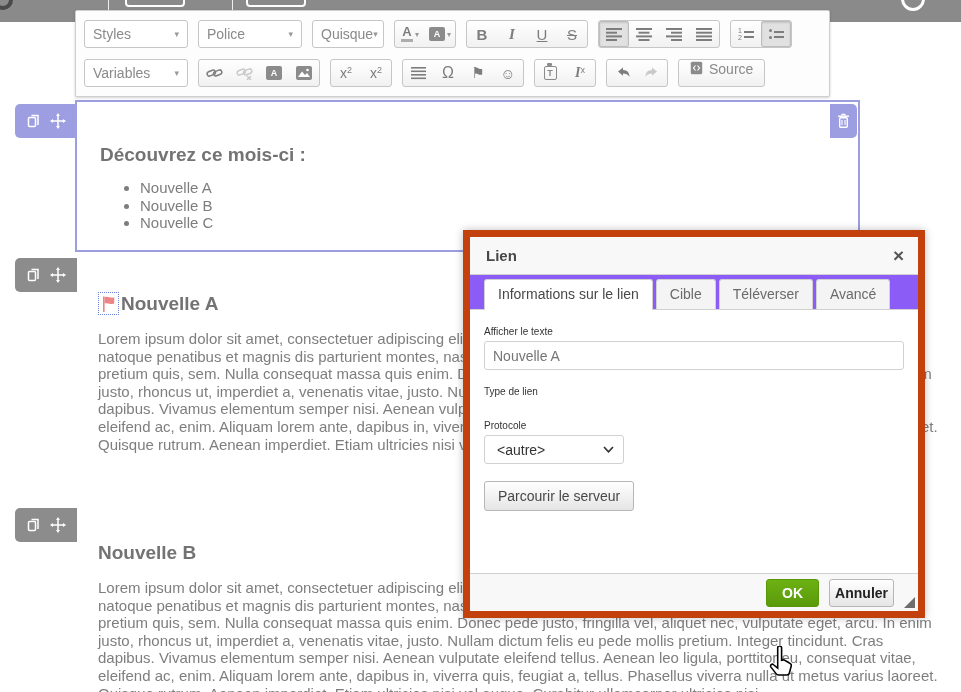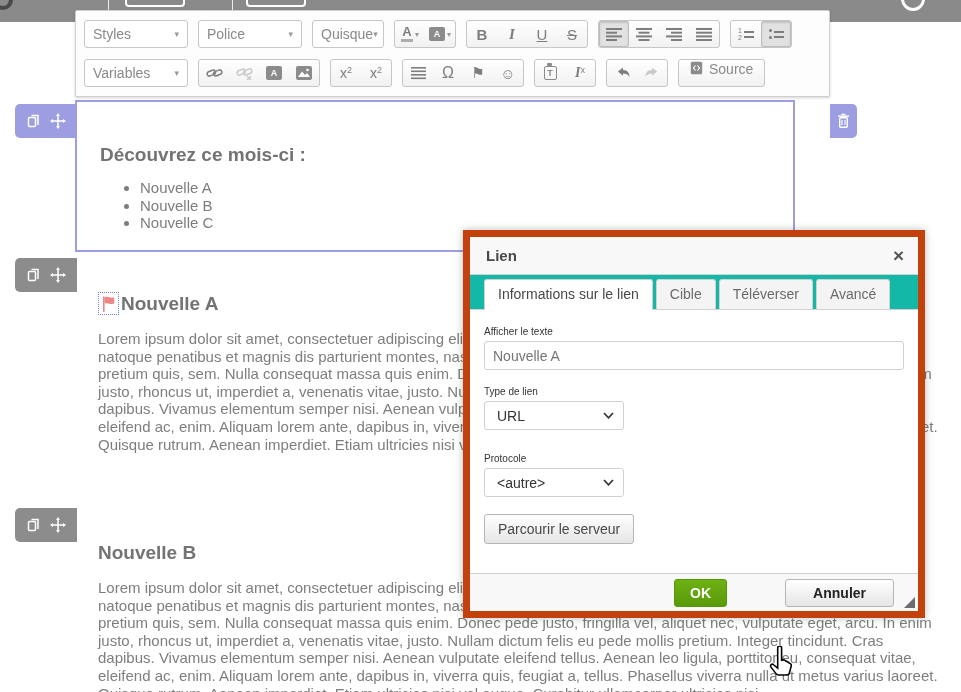--- a/index.html
+++ b/index.html
@@ -17,21 +17,21 @@
   .top-bar .ghost-circle { position:absolute; left:901px; top:-13px; width:24px; height:24px;
     border:3px solid #fff; border-radius:50%; }
 
   
   .blk-tab { position:absolute; left:15px; width:62px; height:34px; border-radius:5px 0 0 5px;
     display:flex; align-items:center; justify-content:center; gap:9px; z-index:2; }
   .blk-tab.purple { background:#9d9de2; }
   .blk-tab.gray   { background:#8c8c8c; }
   .blk-tab svg { display:block; }
 
-  .block1-box { position:absolute; left:75px; top:100px; width:720px; height:152px;
+  .block1-box { position:absolute; left:75px; top:100px; width:785px; height:152px;
     border:2px solid #9d9de2; background:#fff; z-index:1; padding:42px 0 0 23px; }
   .trash-tab { position:absolute; left:830px; top:104px; width:27px; height:34px;
     background:#9d9de2; border-radius:0 5px 5px 0; display:flex; align-items:center;
     justify-content:center; z-index:2; }
 
   h2.ed { font-size:19px; font-weight:bold; color:#737373; }
   .block1-box ul { margin:13px 0 0 0; padding-left:40px; color:#7d7d7d; font-size:15px;
     line-height:17.5px; }
   .block1-box li { color:#7d7d7d; }
 
@@ -82,21 +82,21 @@
   .list-ic .bar { width:10px; height:2px; background:#7d7d7d; }
   .src-btn { padding:0 10px; display:flex; align-items:flex-start; gap:6px; color:#8a8a8a; font-size:14px; }
 
   
   .dialog { position:absolute; left:463px; top:230px; width:462px; height:388px;
     background:#fff; border:7px solid #c2410c; box-shadow:0 0 8px rgba(0,0,0,.25); z-index:50; }
   .dlg-title { height:38px; background:#f8f8f8; border-bottom:1px solid #d1d1d1;
     display:flex; align-items:center; padding:0 14px 0 16px; font-size:15px; font-weight:bold;
     color:#484848; justify-content:space-between; }
   .dlg-close { font-size:19px; font-weight:bold; color:#555; line-height:1; cursor:default; }
-  .dlg-tabs { height:35px; background:#14b8a6; border-bottom:1px solid #d1d1d1;
+  .dlg-tabs { height:35px; background:#8b5cf6; border-bottom:1px solid #d1d1d1;
     display:flex; align-items:flex-end; padding-left:14px; gap:3px; }
   .dlg-tab { padding:6px 13px 7px; font-size:14px; color:#6a6a6a; background:#f4f4f4;
     border:1px solid #d1d1d1; border-bottom:none; border-radius:3px 3px 0 0; margin-bottom:0; }
   .dlg-tab.active { background:#fff; color:#484848; margin-bottom:-1px; padding-bottom:8px; }
   .dlg-body { padding:16px 14px 0 14px; }
   .fld-label { font-size:10px; color:#333; margin-bottom:4px; }
   .fld-label.bold { font-weight:bold; }
   .txt-input { width:100%; height:29px; border:1px solid #d1d1d1; border-radius:3px;
     padding:0 8px; font-size:14px; color:#757575; font-family:"Liberation Sans",sans-serif;
     background:#fff; outline:none; }
@@ -108,22 +108,22 @@
   .f-row { margin-top:23px; display:flex; gap:18px; }
   .f-col1 { width:140px; } .f-col2 { flex:1; }
   .browse-btn { margin-top:17px; display:inline-block; padding:6px 13px; font-size:14px;
     color:#484848; background:linear-gradient(#ffffff,#e5e5e5); border:1px solid #b6b6b6;
     border-radius:3px; }
   .dlg-footer { position:absolute; left:0; right:0; bottom:0; height:38px; background:#f8f8f8;
     border-top:1px solid #d1d1d1; display:flex; align-items:center; justify-content:flex-end;
     gap:10px; padding-right:24px; }
   .ok-btn { padding:5px 15px; font-size:14px; font-weight:bold; color:#fff;
     background:linear-gradient(#6db113,#5a9a0a); border:1px solid #579806; border-radius:3px; }
-  .cancel-btn { padding:5px 27px; font-size:14px; font-weight:bold; color:#222;
-    background:linear-gradient(#ffffff,#e5e5e5); border:1px solid #b6b6b6; border-radius:3px;margin-left:48px; }
+  .cancel-btn { padding:5px 5px; font-size:14px; font-weight:bold; color:#222;
+    background:linear-gradient(#ffffff,#e5e5e5); border:1px solid #b6b6b6; border-radius:3px; }
   .resize-grip { position:absolute; right:3px; bottom:3px; width:0; height:0;
     border-left:11px solid transparent; border-bottom:11px solid #6d6d6d; }
 
   .cursor { position:absolute; left:766px; top:646px; z-index:99; }
 </style>
 </head>
 <body>
 
 <div class="top-bar">
   <div class="logo-arc"></div>
@@ -395,26 +395,20 @@
     <div class="dlg-tab active">Informations sur le lien</div>
     <div class="dlg-tab">Cible</div>
     <div class="dlg-tab">Téléverser</div>
     <div class="dlg-tab">Avancé</div>
   </div>
   <div class="dlg-body">
     <div class="fld-label">Afficher le texte</div>
     <input class="txt-input" type="text" value="Nouvelle A" style="">
     <div class="f-group">
       <div class="fld-label">Type de lien</div>
-      <div class="sel">
-        <span>URL</span>
-        <svg width="11" height="7" viewBox="0 0 11 7">
-            <path d="M1 1 L5.5 5.8 L10 1" fill="none" stroke="#333" stroke-width="1.7"></path>
-          </svg>
-      </div>
     </div>
     <div class="f-row">
       <div class="f-col1">
         <div class="fld-label">Protocole</div>
         <div class="sel" style="width:140px;">
           <span>&lt;autre&gt;</span>
           <svg width="11" height="7" viewBox="0 0 11 7">
               <path d="M1 1 L5.5 5.8 L10 1" fill="none" stroke="#333" stroke-width="1.7"></path>
             </svg>
         </div>

